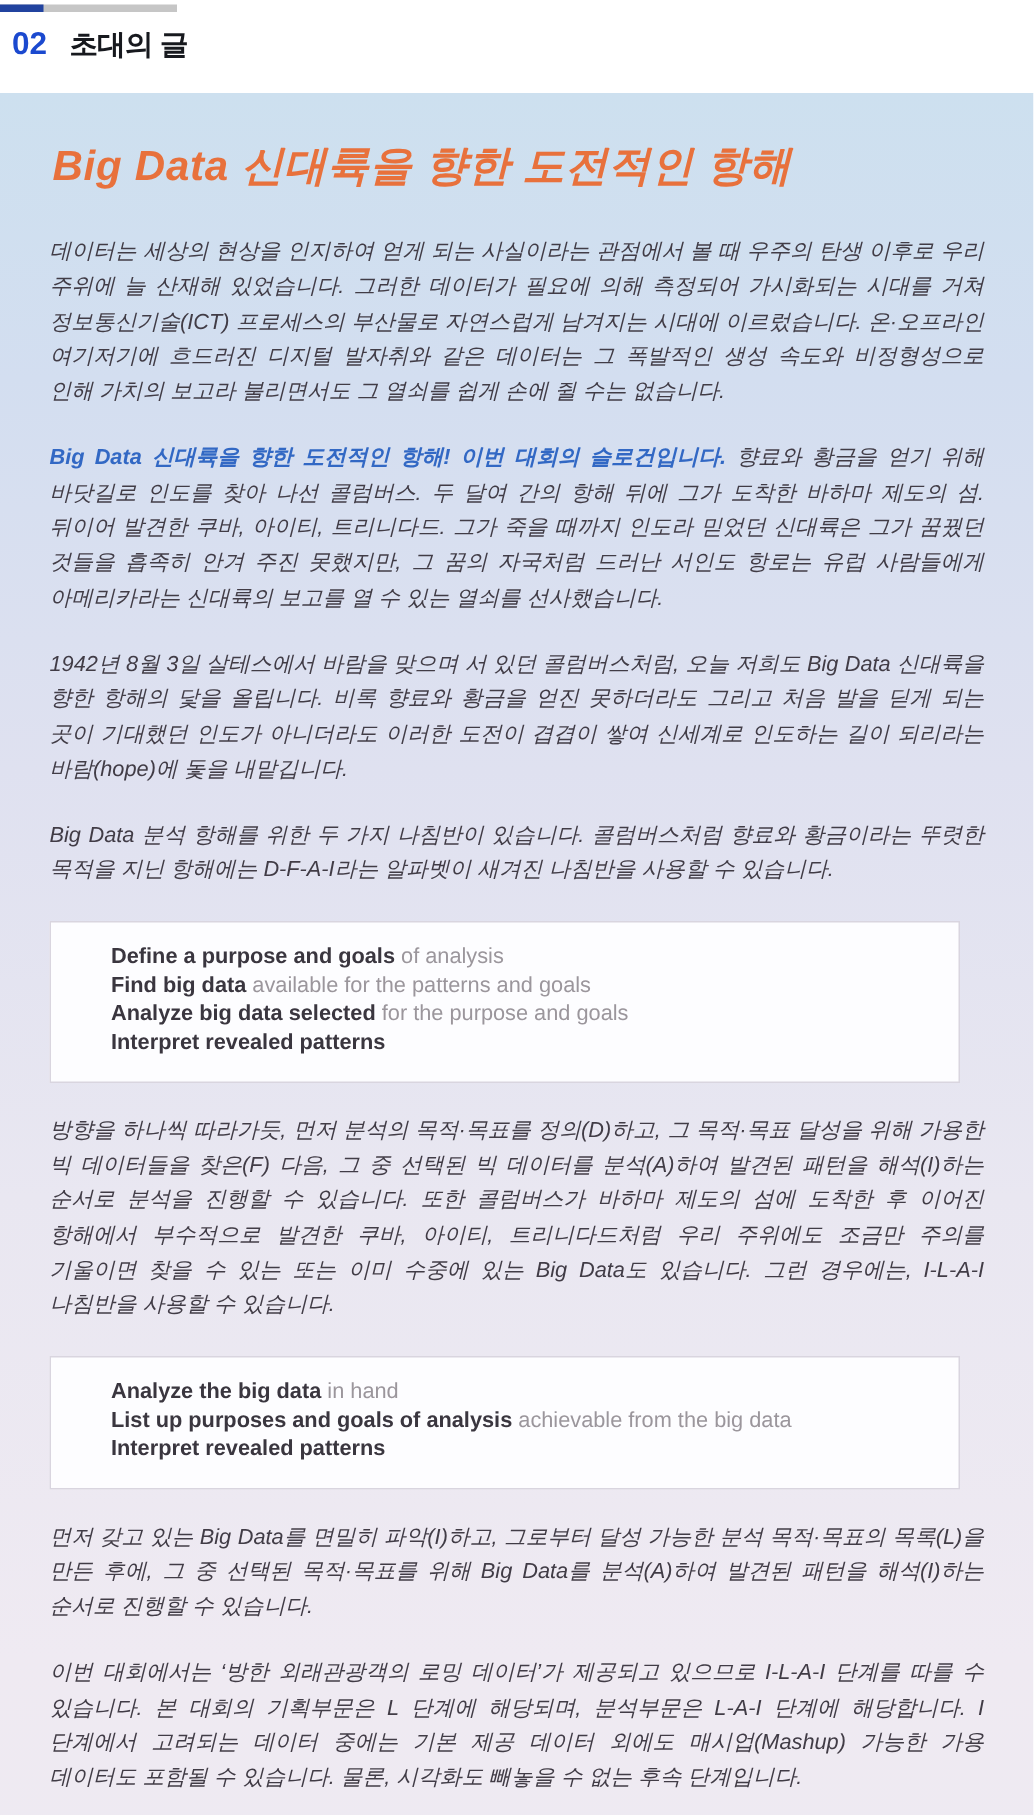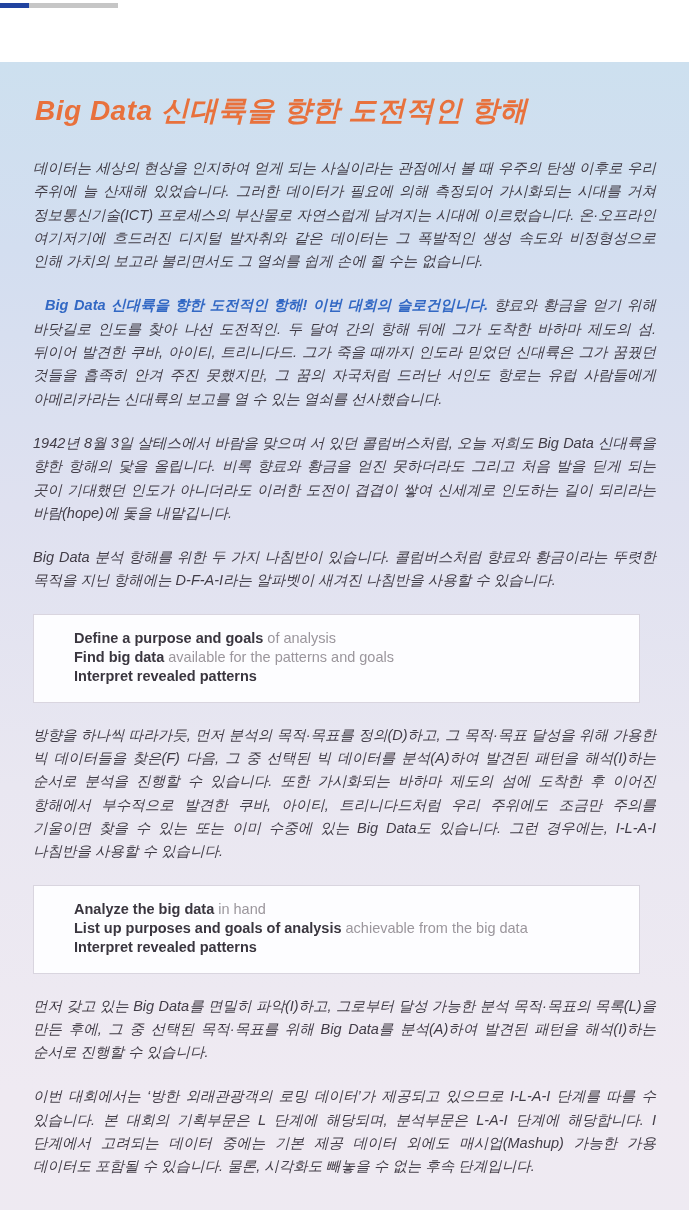--- a/index.html
+++ b/index.html
@@ -38,64 +38,69 @@
   }
   p.body-par {
     font-size: 14.5px;
     line-height: 23.3px;
     color: #413c46;
     text-align: justify;
     margin-bottom: 21px;
     word-break: keep-all;
     font-style: italic;
   }
-  .lead-blue { color: #3268c4; font-weight: 700; margin-left: 12px; }
+  .lead-blue { color: #3268c4; font-weight: 700; }
 
   .list-box {
     background: #fdfdff;
     border: 1px solid #d9d5df;
     padding: 14px 28px 16px 40px;
     margin: 0 16px 21px 0;
   }
   .list-box ul { list-style: none; }
   .list-box li { font-size: 14.5px; line-height: 19px; color: #9b969c; }
   .list-box li .li-bold { color: #3a363f; font-weight: 700; }
 </style>
 </head>
 <body>
 
 <div class="page">
 
   <header class="page-header">
     <div class="top-line">
       <span class="line-blue"></span>
     </div>
+    <div class="header-row">
+      <span class="header-num">02</span>
+      <span class="header-title">초대의 글</span>
+    </div>
   </header>
 
   <main class="content">
 
     <h1 class="main-title">Big Data 신대륙을 향한 도전적인 항해</h1>
 
     <p class="body-par">데이터는 세상의 현상을 인지하여 얻게 되는 사실이라는 관점에서 볼 때 우주의 탄생 이후로 우리 주위에 늘 산재해 있었습니다. 그러한 데이터가 필요에 의해 측정되어 가시화되는 시대를 거쳐 정보통신기술(ICT) 프로세스의 부산물로 자연스럽게 남겨지는 시대에 이르렀습니다. 온·오프라인 여기저기에 흐드러진 디지털 발자취와 같은 데이터는 그 폭발적인 생성 속도와 비정형성으로 인해 가치의 보고라 불리면서도 그 열쇠를 쉽게 손에 쥘 수는 없습니다.</p>
 
-    <p class="body-par"><span class="lead-blue">Big Data 신대륙을 향한 도전적인 항해! 이번 대회의 슬로건입니다.</span><span> 향료와 황금을 얻기 위해 바닷길로 인도를 찾아 나선 도전적인. 두 달여 간의 항해 뒤에 그가 도착한 바하마 제도의 섬. 뒤이어 발견한 쿠바, 아이티, 트리니다드. 그가 죽을 때까지 인도라 믿었던 신대륙은 그가 꿈꿨던 것들을 흡족히 안겨 주진 못했지만, 그 꿈의 자국처럼 드러난 서인도 항로는 유럽 사람들에게 아메리카라는 신대륙의 보고를 열 수 있는 열쇠를 선사했습니다.</span></p>
+    <p class="body-par"><span class="lead-blue">Big Data 신대륙을 향한 도전적인 항해! 이번 대회의 슬로건입니다.</span><span> 향료와 황금을 얻기 위해 바닷길로 인도를 찾아 나선 콜럼버스. 두 달여 간의 항해 뒤에 그가 도착한 바하마 제도의 섬. 뒤이어 발견한 쿠바, 아이티, 트리니다드. 그가 죽을 때까지 인도라 믿었던 신대륙은 그가 꿈꿨던 것들을 흡족히 안겨 주진 못했지만, 그 꿈의 자국처럼 드러난 서인도 항로는 유럽 사람들에게 아메리카라는 신대륙의 보고를 열 수 있는 열쇠를 선사했습니다.</span></p>
 
     <p class="body-par">1942년 8월 3일 살테스에서 바람을 맞으며 서 있던 콜럼버스처럼, 오늘 저희도 Big Data 신대륙을 향한 항해의 닻을 올립니다. 비록 향료와 황금을 얻진 못하더라도 그리고 처음 발을 딛게 되는 곳이 기대했던 인도가 아니더라도 이러한 도전이 겹겹이 쌓여 신세계로 인도하는 길이 되리라는 바람(hope)에 돛을 내맡깁니다.</p>
 
     <p class="body-par">Big Data 분석 항해를 위한 두 가지 나침반이 있습니다. 콜럼버스처럼 향료와 황금이라는 뚜렷한 목적을 지닌 항해에는 D-F-A-I라는 알파벳이 새겨진 나침반을 사용할 수 있습니다.</p>
 
     <div class="list-box">
       <ul>
         <li><span class="li-bold">Define a purpose and goals</span><span> of analysis</span></li>
         <li><span class="li-bold">Find big data</span><span> available for the patterns and goals</span></li>
+        <li><span class="li-bold">Analyze big data selected</span><span> for the purpose and goals</span></li>
         <li><span class="li-bold">Interpret revealed patterns</span><span></span></li>
       </ul>
     </div>
 
-    <p class="body-par">방향을 하나씩 따라가듯, 먼저 분석의 목적·목표를 정의(D)하고, 그 목적·목표 달성을 위해 가용한 빅 데이터들을 찾은(F) 다음, 그 중 선택된 빅 데이터를 분석(A)하여 발견된 패턴을 해석(I)하는 순서로 분석을 진행할 수 있습니다. 또한 가시화되는 바하마 제도의 섬에 도착한 후 이어진 항해에서 부수적으로 발견한 쿠바, 아이티, 트리니다드처럼 우리 주위에도 조금만 주의를 기울이면 찾을 수 있는 또는 이미 수중에 있는 Big Data도 있습니다. 그런 경우에는, I-L-A-I 나침반을 사용할 수 있습니다.</p>
+    <p class="body-par">방향을 하나씩 따라가듯, 먼저 분석의 목적·목표를 정의(D)하고, 그 목적·목표 달성을 위해 가용한 빅 데이터들을 찾은(F) 다음, 그 중 선택된 빅 데이터를 분석(A)하여 발견된 패턴을 해석(I)하는 순서로 분석을 진행할 수 있습니다. 또한 콜럼버스가 바하마 제도의 섬에 도착한 후 이어진 항해에서 부수적으로 발견한 쿠바, 아이티, 트리니다드처럼 우리 주위에도 조금만 주의를 기울이면 찾을 수 있는 또는 이미 수중에 있는 Big Data도 있습니다. 그런 경우에는, I-L-A-I 나침반을 사용할 수 있습니다.</p>
 
     <div class="list-box">
       <ul>
         <li><span class="li-bold">Analyze the big data</span><span> in hand</span></li>
         <li><span class="li-bold">List up purposes and goals of analysis</span><span> achievable from the big data</span></li>
         <li><span class="li-bold">Interpret revealed patterns</span><span></span></li>
       </ul>
     </div>
 
     <p class="body-par">먼저 갖고 있는 Big Data를 면밀히 파악(I)하고, 그로부터 달성 가능한 분석 목적·목표의 목록(L)을 만든 후에, 그 중 선택된 목적·목표를 위해 Big Data를 분석(A)하여 발견된 패턴을 해석(I)하는 순서로 진행할 수 있습니다.</p>

